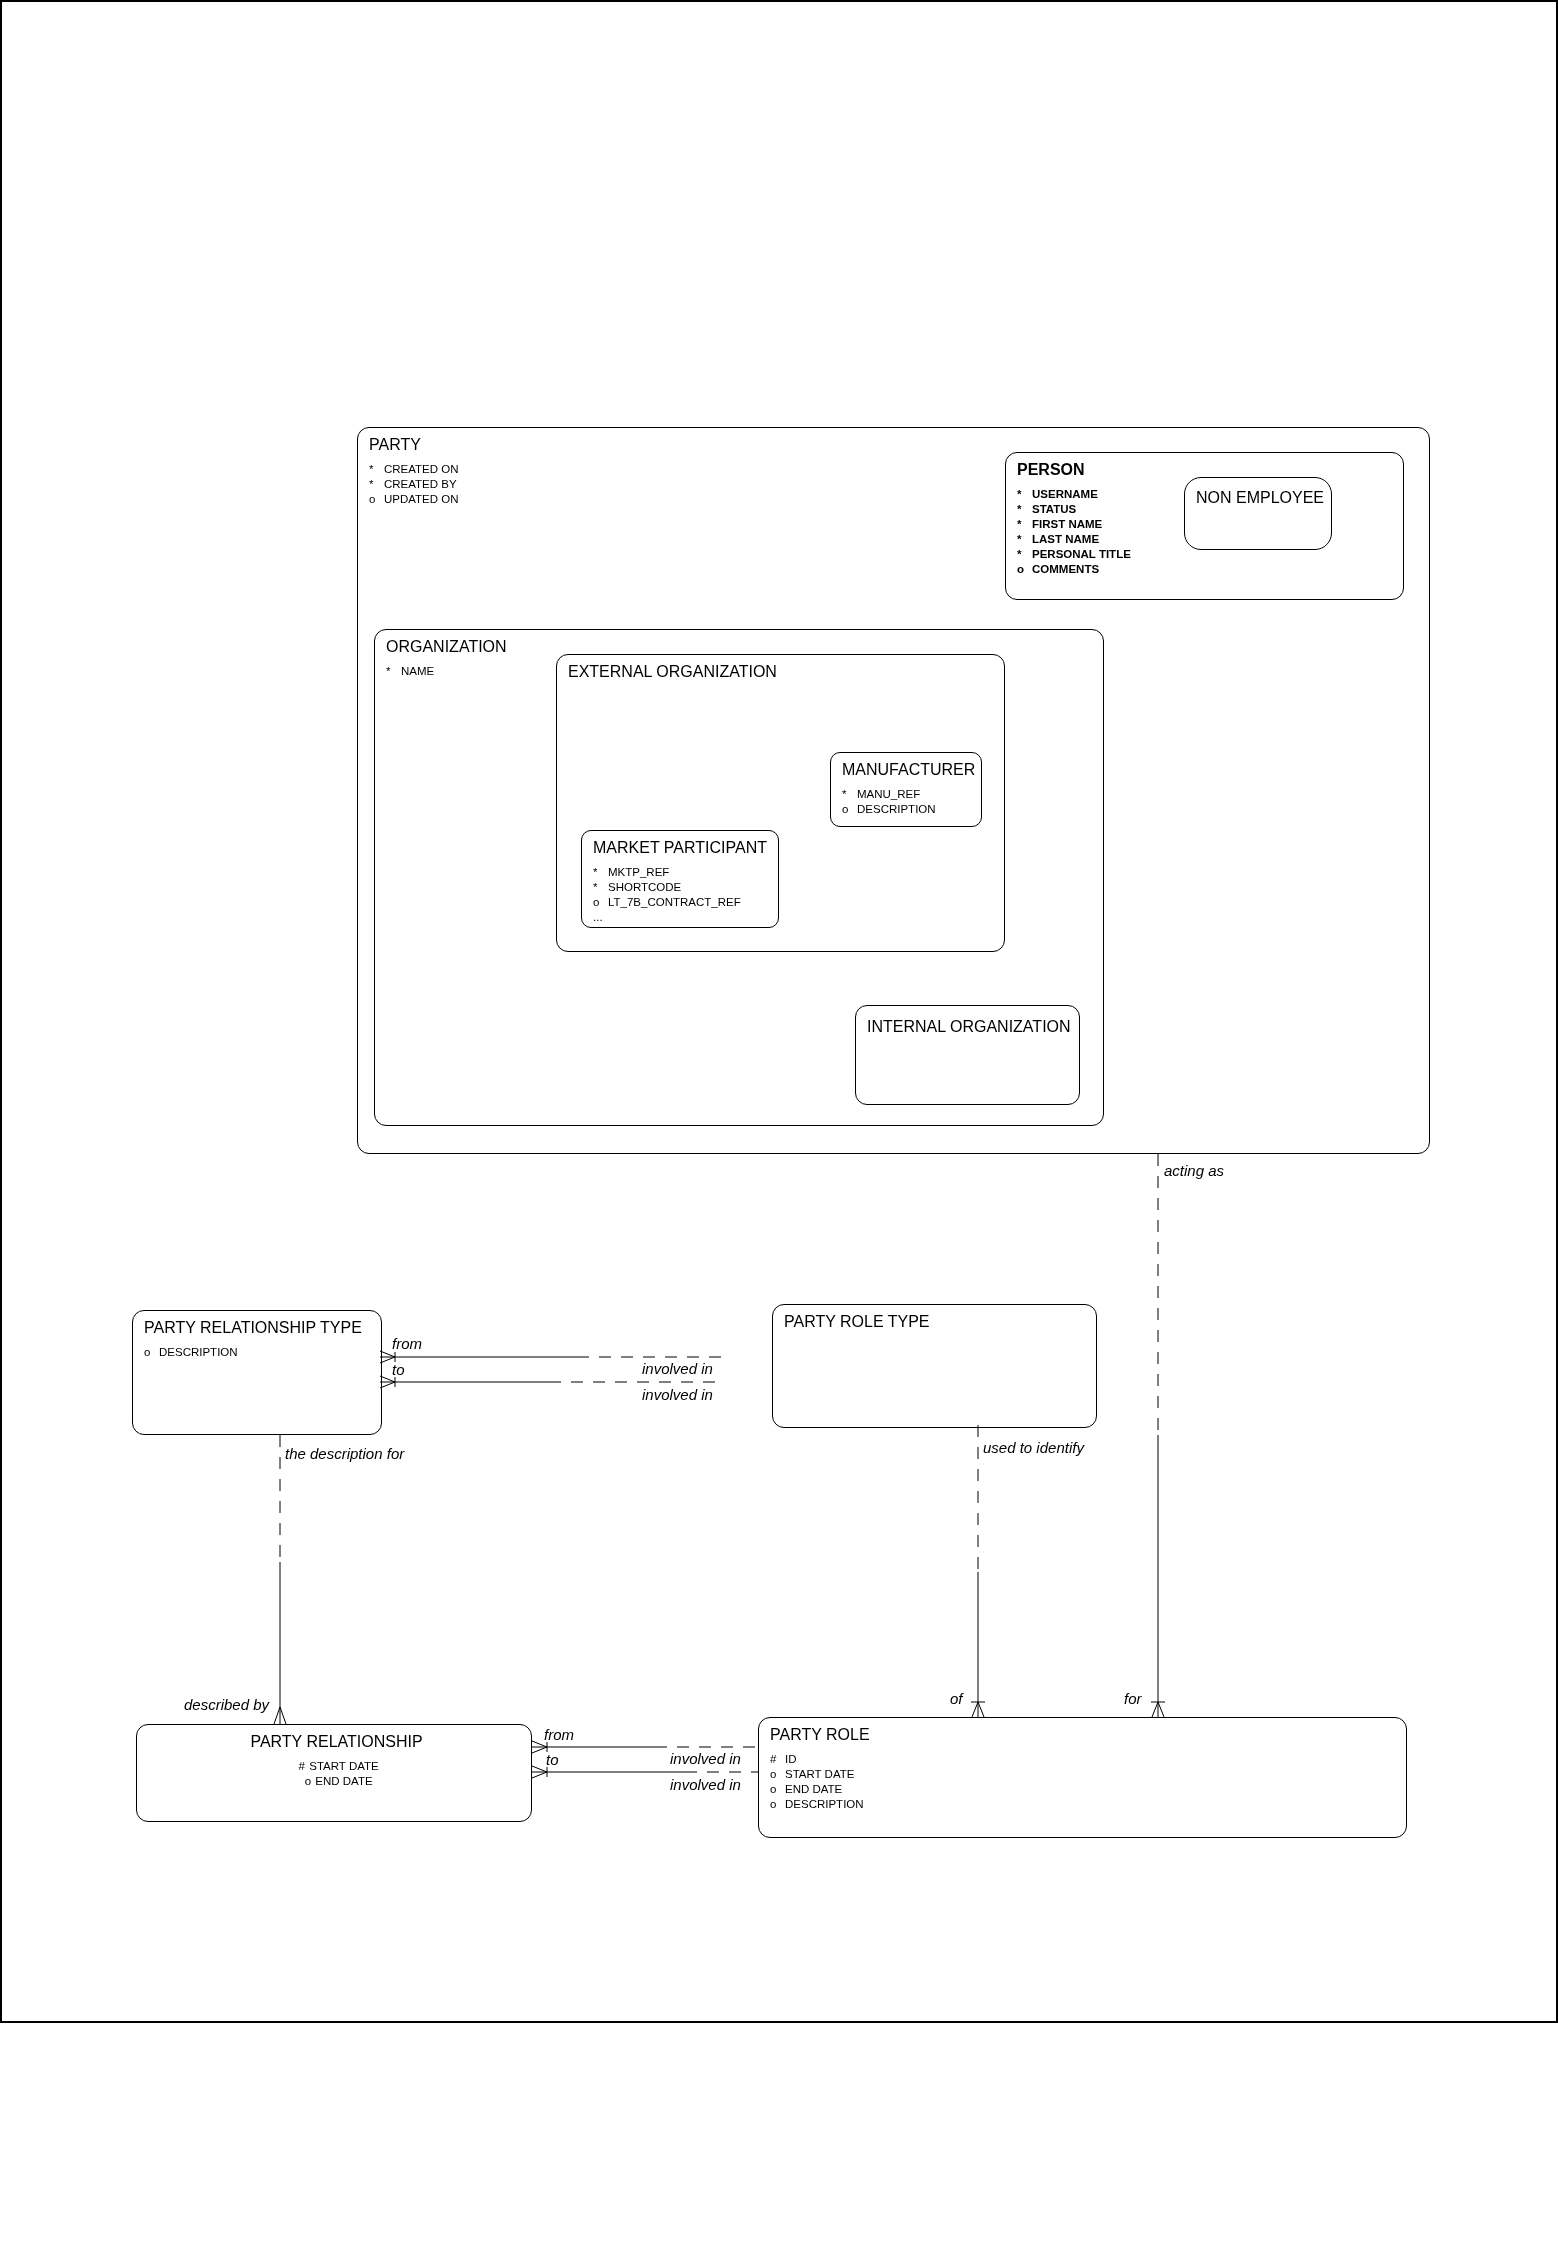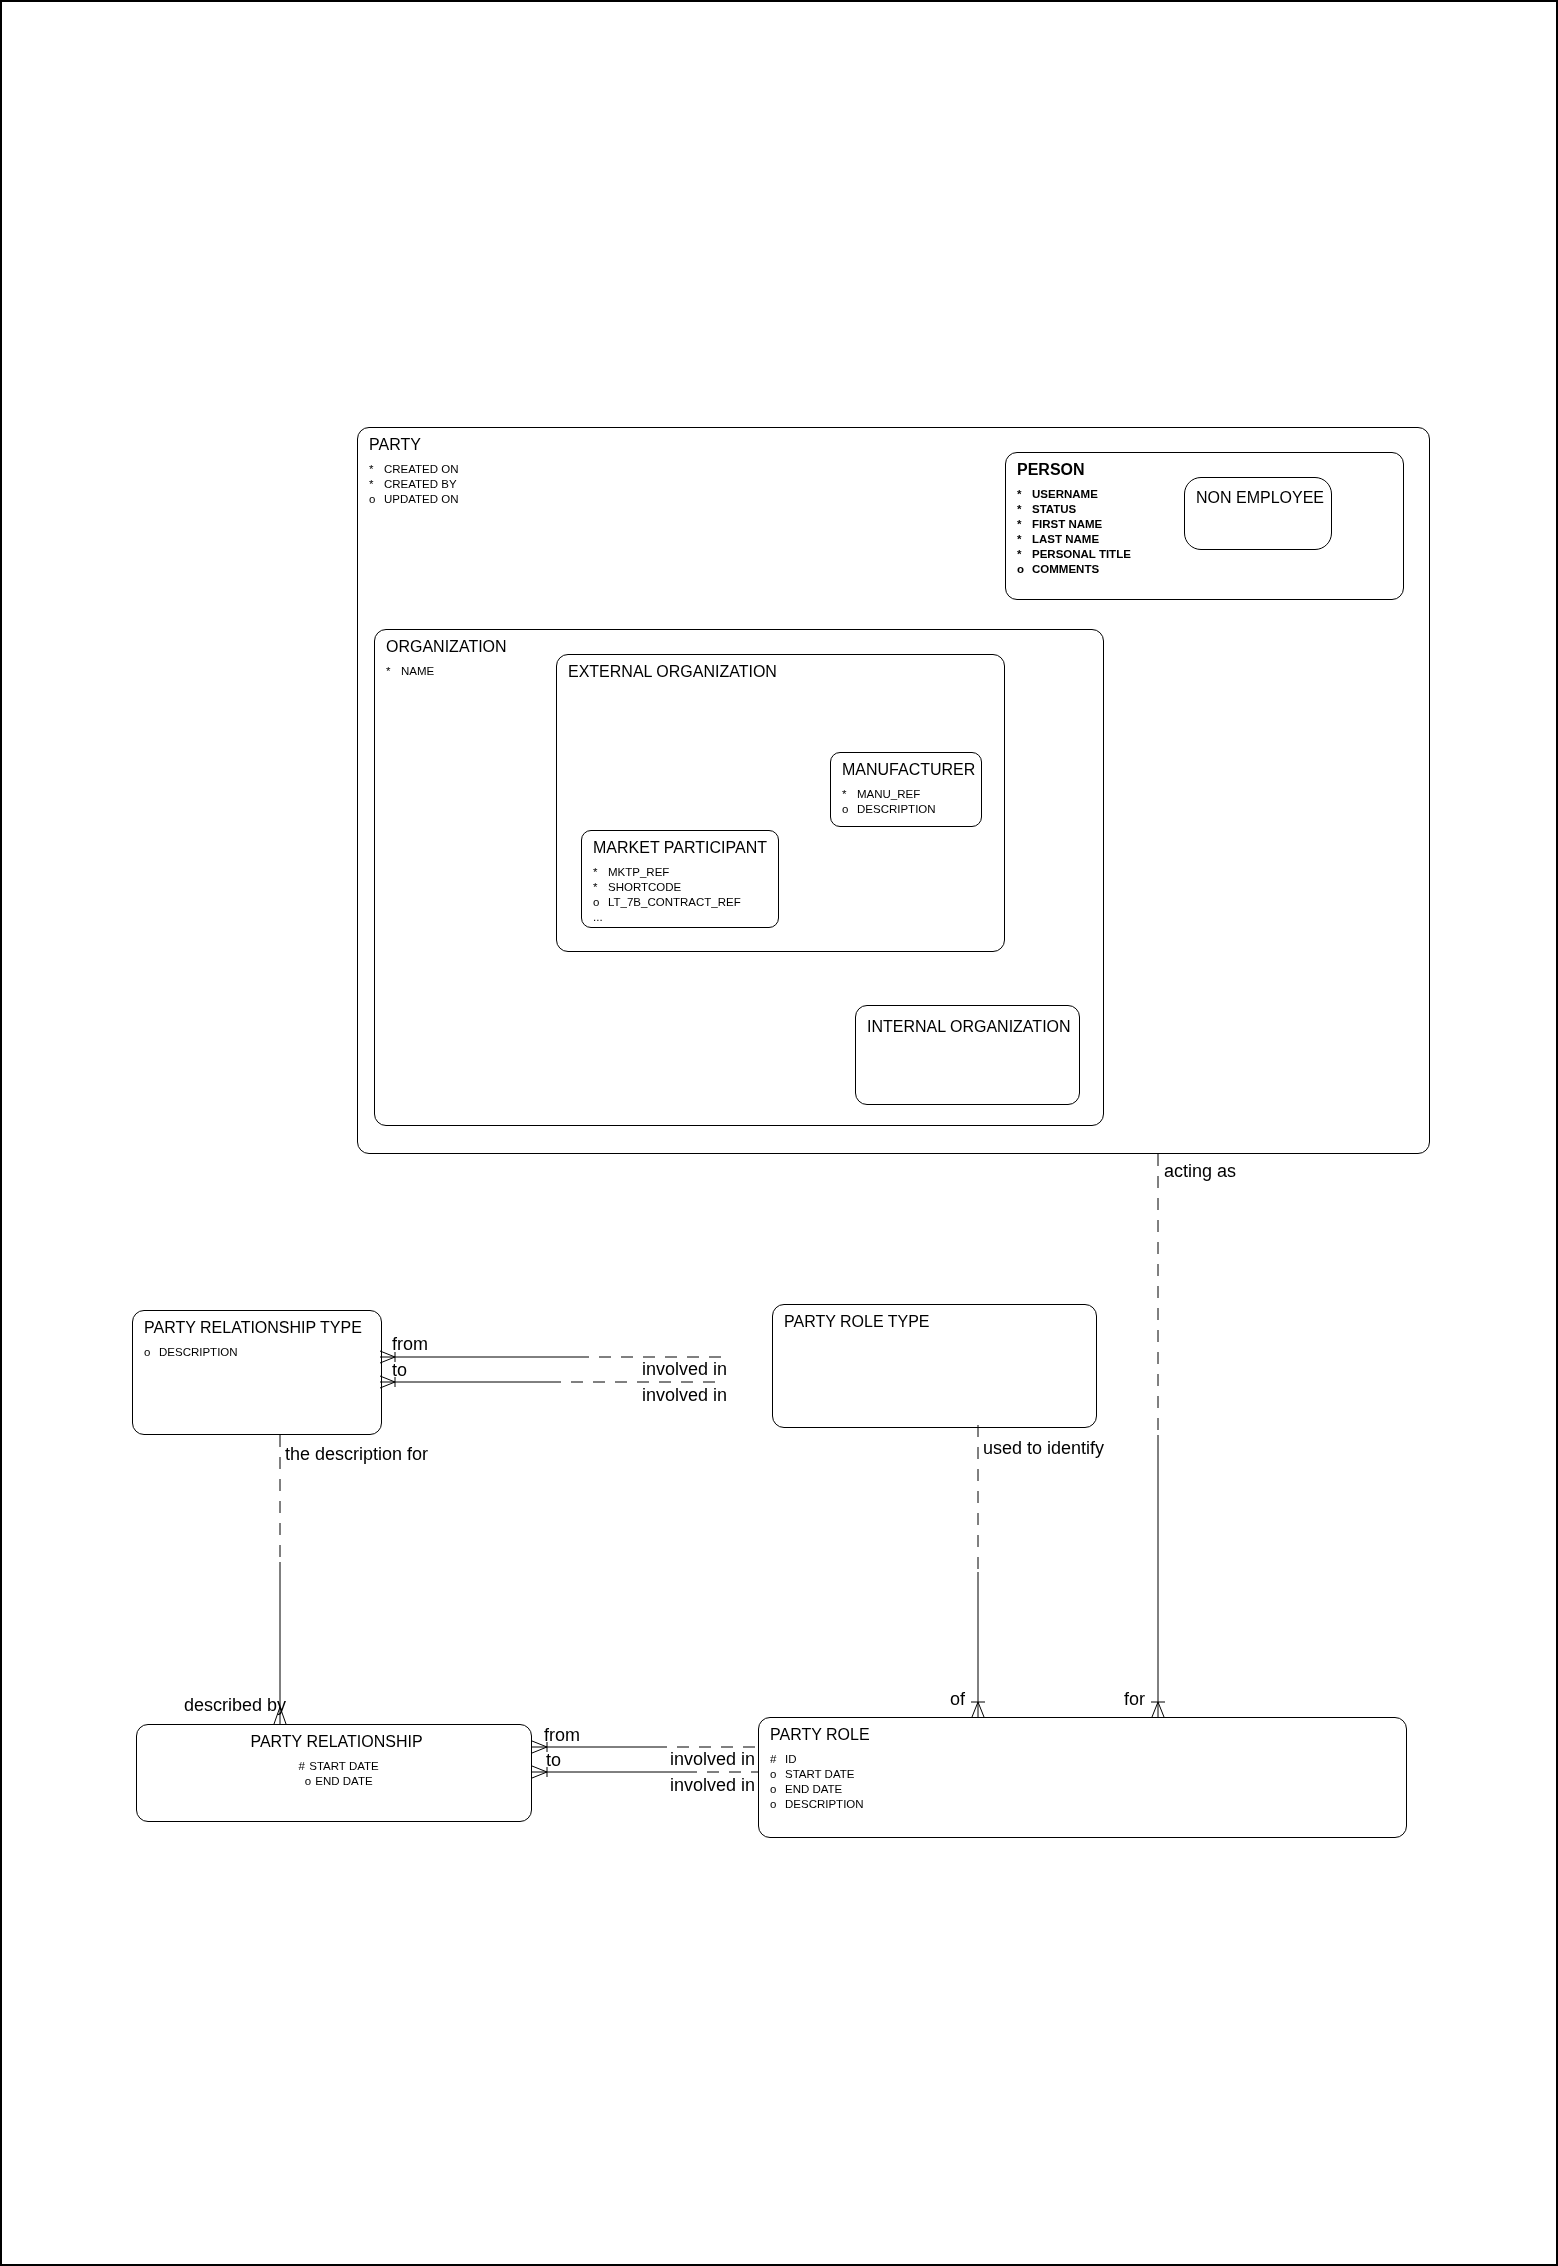--- a/index.html
+++ b/index.html
@@ -1,17 +1,17 @@
 <!DOCTYPE html>
 <html><head>
 <meta charset="utf-8">
 <style>
   html,body{margin:0;padding:0;background:#fff;}
   #canvas{
-    position:relative;width:1558px;height:2266px;
+    position:relative;width:1558px;height:2023px;
     background:#ffffff;border:2px solid #000;box-sizing:border-box;
     font-family:"Liberation Sans", sans-serif;color:#000;overflow:hidden;
   }
   .entity{
     position:absolute;border:1px solid #000;border-radius:12px;background:#fff;
     box-sizing:border-box;padding:8px 6px 0 11px;
   }
   .entity .title{font-size:16px;line-height:18px;display:block;white-space:nowrap;}
   .entity .attrs{margin-top:8px;}
   .attr{font-size:11.5px;line-height:15px;white-space:nowrap;}
@@ -27,21 +27,21 @@
   #e-internal-organization{left:853px;top:1003px;width:225px;height:100px;padding-top:12px;}
   #e-party-relationship-type{left:130px;top:1308px;width:250px;height:125px;}
   #e-party-role-type{left:722px;top:1302px;width:325px;height:124px;margin-left:48px;}
   #e-party-relationship{left:134px;top:1722px;width:396px;height:98px;text-align:center;}
   #e-party-role{left:756px;top:1715px;width:649px;height:121px;}
   
   #rel-lines{position:absolute;left:0;top:0;width:1558px;height:2266px;}
   #rel-lines path, #rel-lines line{stroke:#000;stroke-width:1;fill:none;}
   .dashed{stroke-dasharray:12 10;}
   
-  .rlabel{position:absolute;font-size:18px;line-height:14px;white-space:nowrap;}
+  .rlabel{position:absolute;font-size:15px;line-height:14px;white-space:nowrap;font-style:italic;}
 </style>
 </head>
 <body>
 
 <div id="canvas">
 
   <div class="entity" id="e-party">
     <span class="title">PARTY</span>
     <div class="attrs">
       <div class="attr"><span class="pfx">*</span><span>CREATED ON</span></div>

